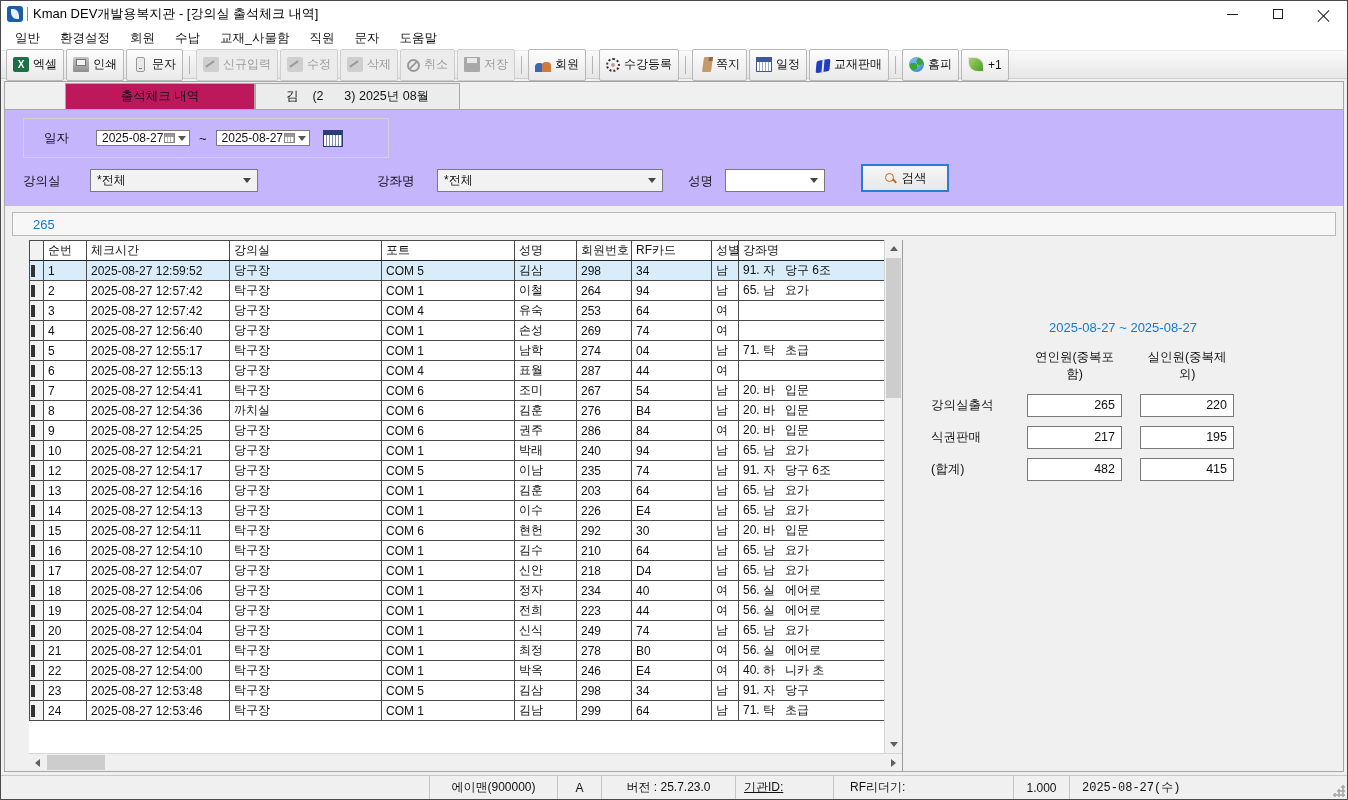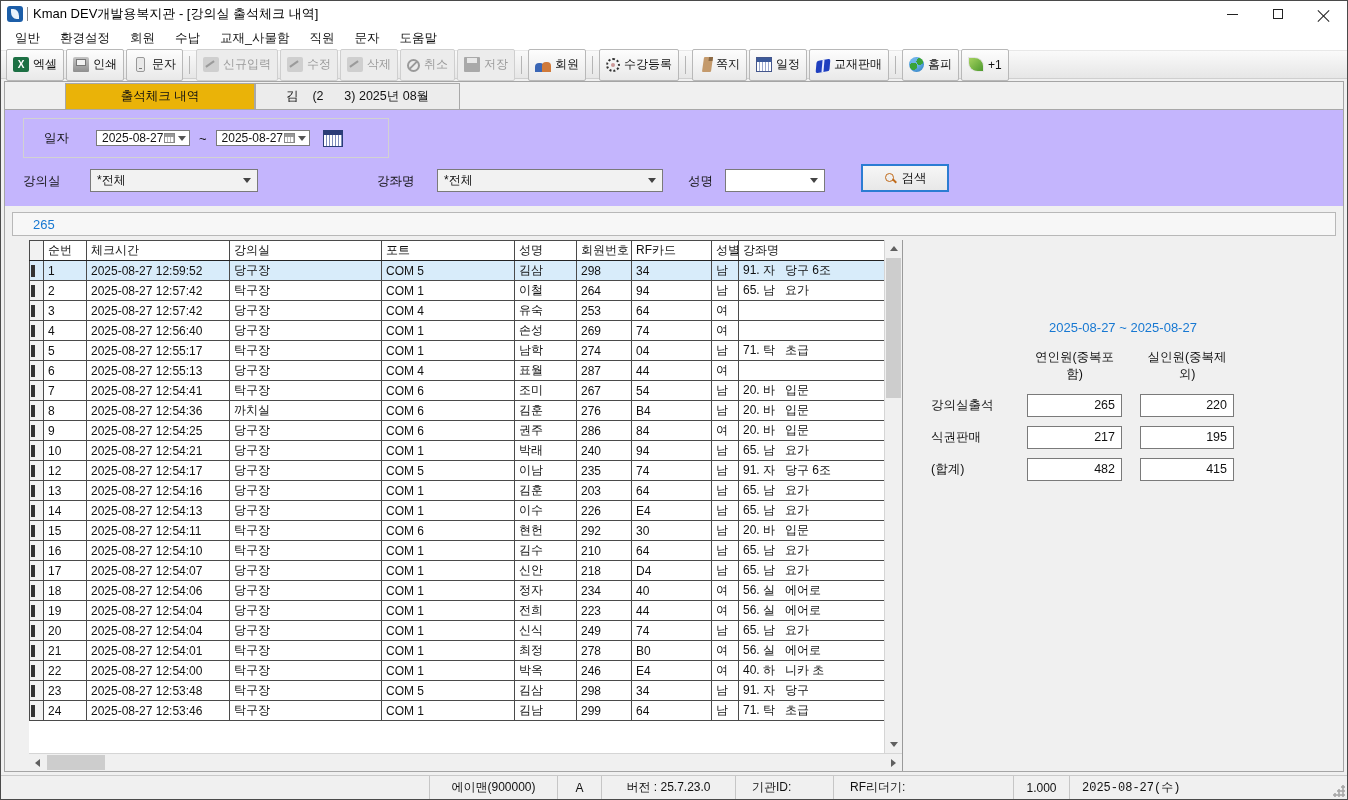--- a/index.html
+++ b/index.html
@@ -59,21 +59,21 @@
   .globe-icon{width:15px;height:15px;border-radius:50%;background:
     radial-gradient(circle at 30% 62%,#3aa33a 0 26%,transparent 27%),
     radial-gradient(circle at 72% 30%,#3aa33a 0 22%,transparent 23%),
     radial-gradient(circle at 40% 35%,#6db4ea 0 30%,#2e7fc2 90%);}
   .leaf-icon{background:linear-gradient(135deg,#a6d35f,#4e9a2e);border-radius:0 60% 0 60%;border:1px solid #e4e4e4;}
   
   .client{flex:1;margin:2px 3px 3px 3px;border:1px solid #a5a5a5;background:#f0f0f0;display:flex;flex-direction:column;overflow:hidden;}
   
   .tabbar{height:27px;flex:none;display:flex;align-items:flex-end;padding-left:60px;background:#f0f0f0;}
   .tab{height:26px;line-height:24px;padding:0 30px;border:1px solid #a8a8a8;border-bottom:none;background:#ececec;white-space:pre;font-size:12.5px;text-align:center;}
-  .tab.active{background:#eab308;position:relative;z-index:2;min-width:190px;}
+  .tab.active{background:#be185d;position:relative;z-index:2;min-width:190px;}
   
   .filterpanel{height:97px;flex:none;background:#c4b5fd;border-top:1px solid #a8a8a8;position:relative;}
   .dategroup{position:absolute;left:18px;top:8px;width:366px;height:40px;border:1px solid #d2d2d2;display:flex;align-items:center;}
   .flabel{font-size:12.5px;color:#111;}
   .dategroup .flabel{margin-left:20px;width:52px;}
   .datebox{width:94px;height:16px;border:1px solid #7a7a7a;background:#fff;display:flex;align-items:center;padding:0 3px 0 5px;}
   .datebox .dtext{flex:1;font-size:12px;}
   .mini-cal{width:11px;height:10px;flex:none;border:1px solid #888;background:
     linear-gradient(#9a9a9a,#9a9a9a) 0 0/100% 3px no-repeat,
     repeating-linear-gradient(90deg,#fff 0 2px,#bbb 2px 3px);margin-right:3px;}
@@ -124,21 +124,21 @@
   .sum-head{font-size:12.5px;text-align:center;padding-bottom:2px;}
   .sum-label{font-size:12.5px;padding-left:2px;}
   .sum-box{height:23px;border:1px solid #7a7a7a;background:#fff;text-align:right;line-height:21px;padding-right:6px;font-size:12.5px;}
   
   .statusbar{height:24px;flex:none;background:#f0f0f0;border-top:1px solid #c9c9c9;display:flex;align-items:stretch;font-size:12px;}
   .status-spacer{flex:0 0 428px;}
   .status-seg{border-left:1px solid #c6c6c6;display:flex;align-items:center;justify-content:center;white-space:nowrap;}
   .seg0{flex:0 0 128px;}
   .seg1{flex:0 0 44px;}
   .seg2{flex:0 0 134px;}
-  .seg3{flex:0 0 98px;justify-content:flex-start;padding-left:16px;}
+  .seg3{flex:0 0 98px;justify-content:flex-start;padding-left:8px;text-decoration:underline;}
   .seg4{flex:0 0 180px;justify-content:flex-start;padding-left:16px;}
   .seg5{flex:0 0 56px;}
   .seg6{flex:1;justify-content:flex-start;padding-left:12px;font-family:Liberation Mono, monospace;}
   .grip{position:absolute;right:2px;bottom:2px;width:12px;height:12px;
     background:radial-gradient(circle at 2px 10px,#aaa 0 1.5px,transparent 2px),
                radial-gradient(circle at 6px 6px,#aaa 0 1.5px,transparent 2px),
                radial-gradient(circle at 10px 2px,#aaa 0 1.5px,transparent 2px),
                radial-gradient(circle at 6px 10px,#aaa 0 1.5px,transparent 2px),
                radial-gradient(circle at 10px 6px,#aaa 0 1.5px,transparent 2px),
                radial-gradient(circle at 10px 10px,#aaa 0 1.5px,transparent 2px);}

